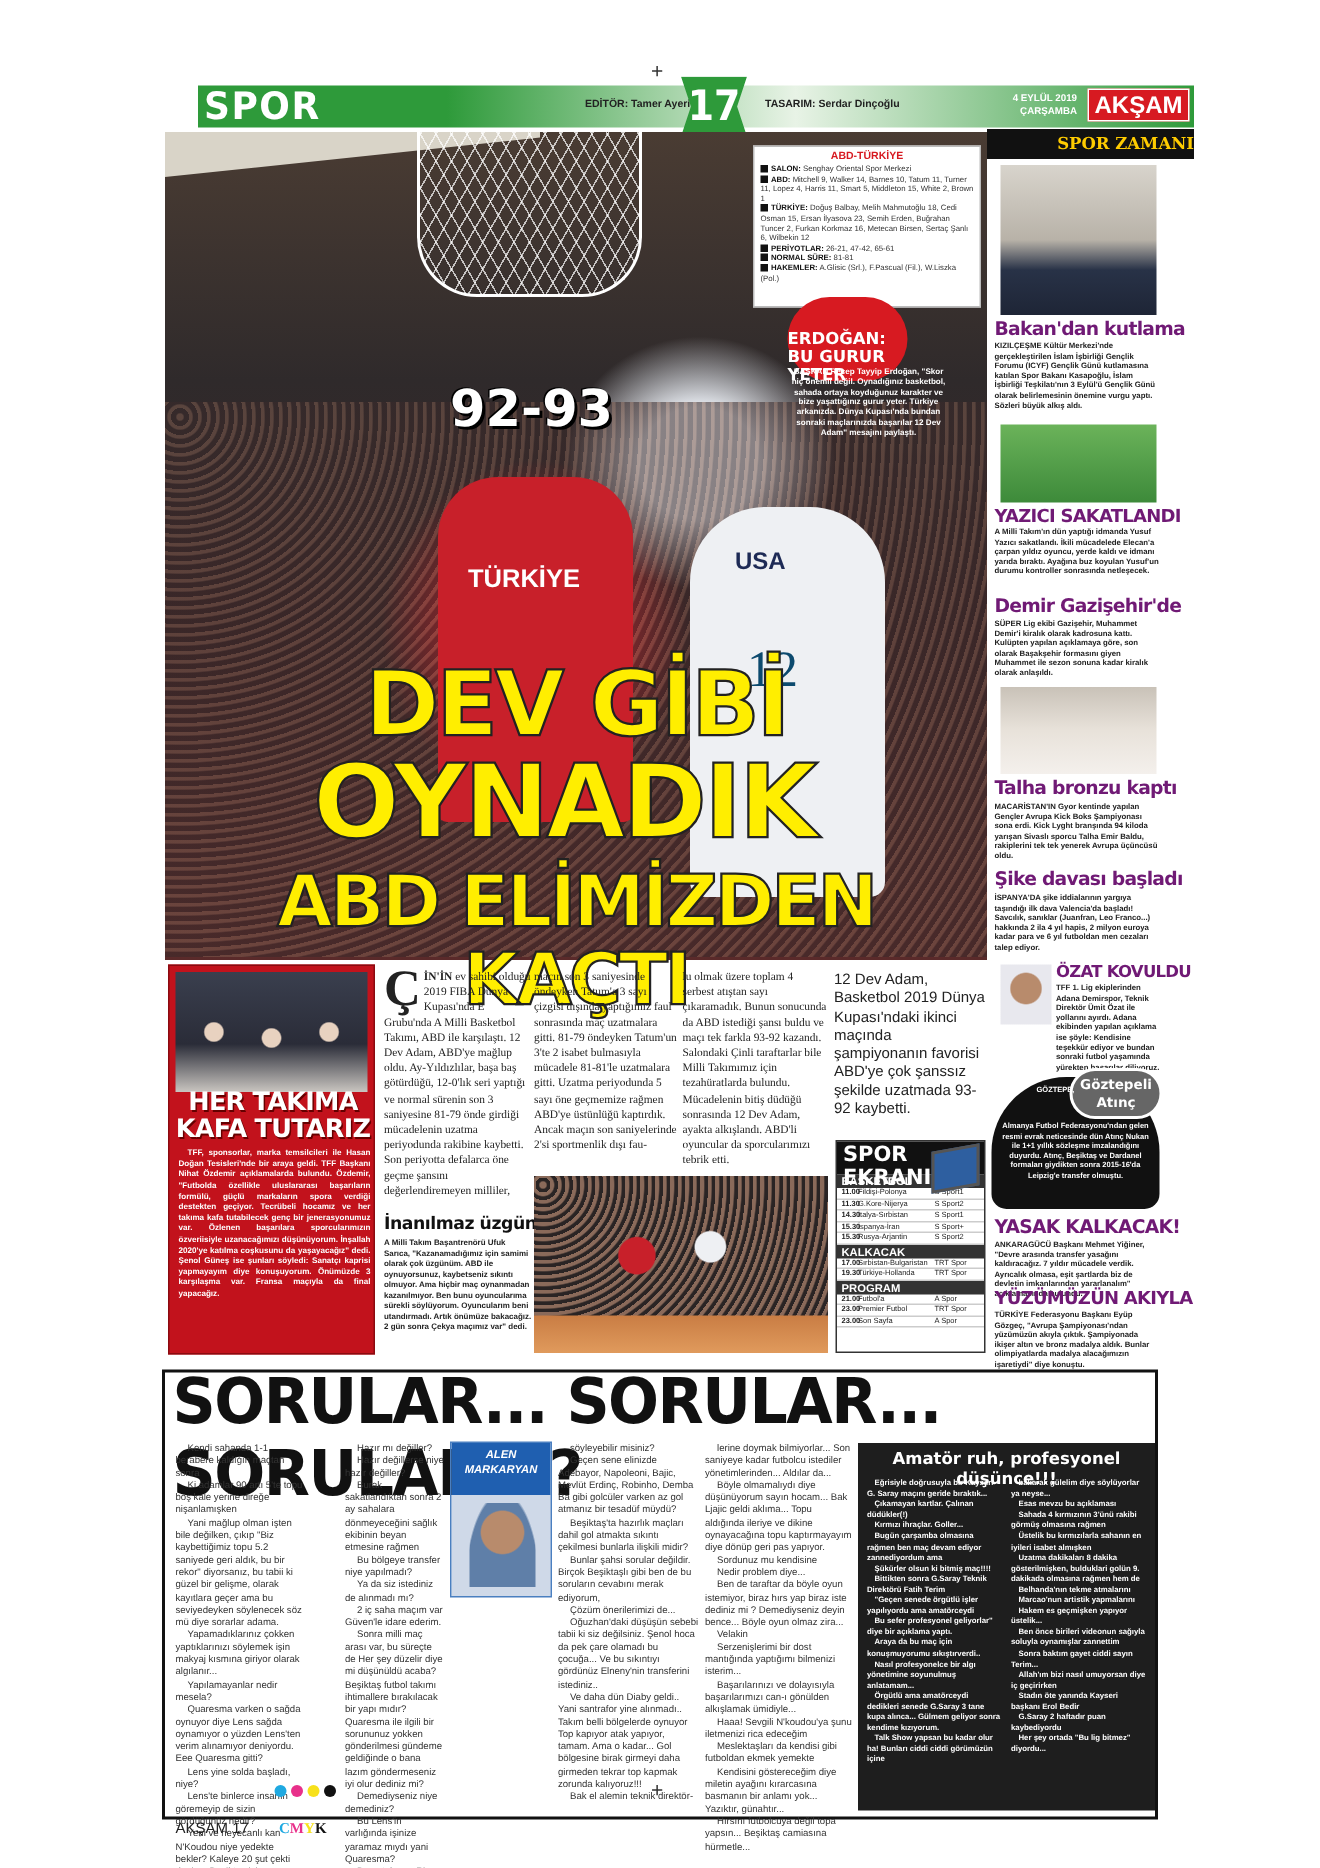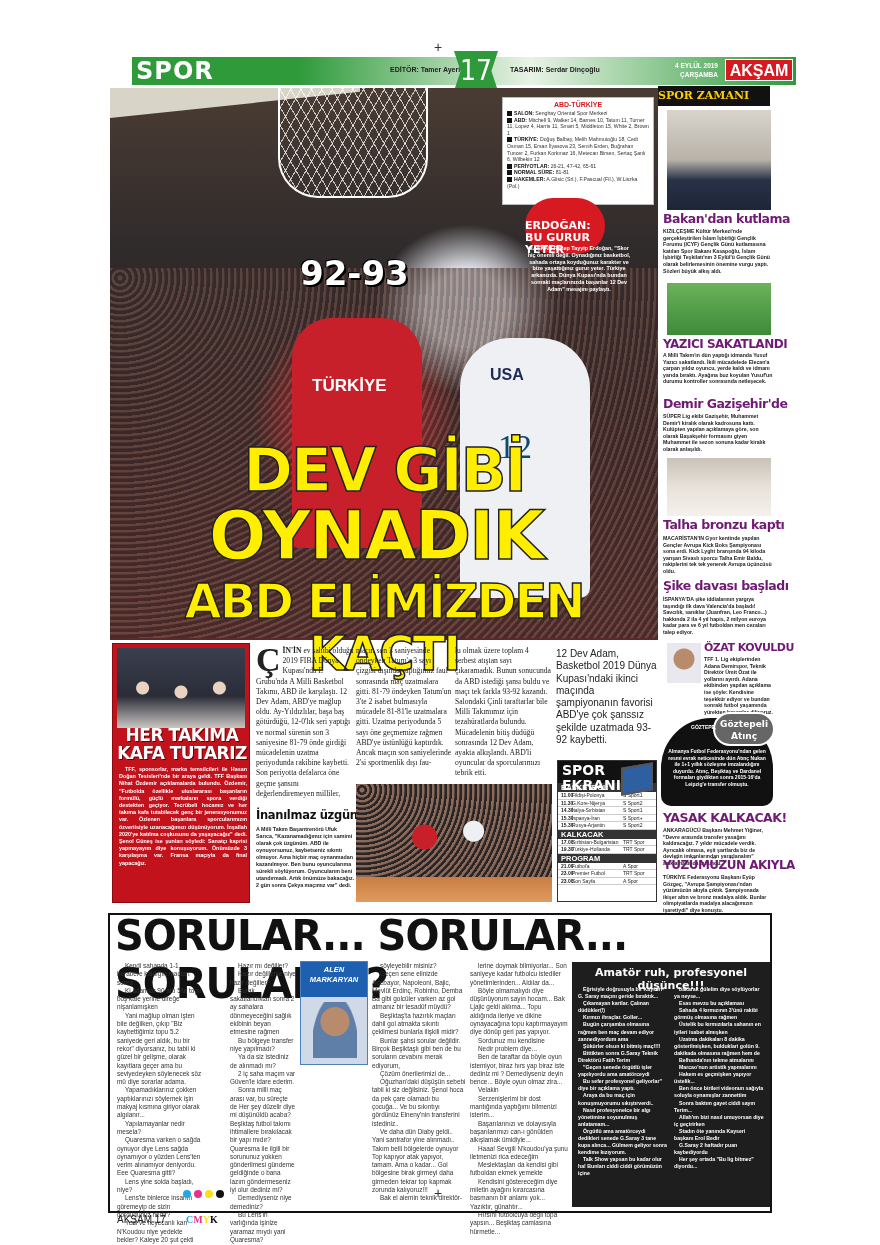--- a/index.html
+++ b/index.html
@@ -2,21 +2,21 @@
 <html><head>
 <meta charset="utf-8">
 <style>
 *{box-sizing:border-box;margin:0;padding:0}
 body{width:880px;height:1245px;background:#fff;position:relative;overflow:hidden;font-family:"Liberation Sans",sans-serif;color:#111}
 .cropmark{position:absolute;color:#333;font-size:14px;line-height:14px}
 
 .hdr{position:absolute;left:108px;top:57px;width:664px;height:28px;background:linear-gradient(90deg,#2e9a3a 0%,#2e9a3a 25%,#e8f3e6 60%,#2e9a3a 100%);margin-left:24px;}
 .hdr .spor{position:absolute;left:4px;top:0;font-family:"DejaVu Sans",sans-serif;font-weight:bold;font-size:24px;color:#fff;letter-spacing:1px;line-height:28px;transform:scaleY(1.05)}
 .hdr .editor{position:absolute;left:258px;top:9px;font-size:7px;font-weight:bold;color:#222}
-.hdr .pageno{position:absolute;left:322px;top:-6px;width:44px;height:40px;background:#2e9a3a;clip-path:polygon(0 0,100% 0,85% 50%,100% 100%,0 100%,15% 50%);color:#fff;font-weight:normal;font-size:28px;text-align:center;line-height:40px;font-family:"DejaVu Sans Condensed","DejaVu Sans",sans-serif}
+.hdr .pageno{position:absolute;left:322px;top:-6px;width:44px;height:40px;background:#2e9a3a;clip-path:polygon(0 0,100% 0,85% 50%,100% 100%,0 100%,15% 50%);color:#fff;font-weight:bold;font-size:28px;text-align:center;line-height:40px;font-family:"DejaVu Sans Condensed","DejaVu Sans",sans-serif}
 .hdr .design{position:absolute;left:378px;top:9px;font-size:7px;font-weight:bold;color:#222}
 .hdr .date{position:absolute;left:540px;top:4px;font-size:6.5px;font-weight:bold;color:#fff;text-align:right;line-height:9px;width:46px}
 .hdr .aksam{position:absolute;left:593px;top:2px;width:68px;height:22px;background:#d71a21;color:#fff;font-weight:bold;font-size:16px;text-align:center;line-height:22px;border:1px solid #fff}
 
 .photo{position:absolute;left:110px;top:88px;width:548px;height:552px;background:
 radial-gradient(ellipse at 65% 40%,#e8ecf2 0 8%,transparent 18%),
 radial-gradient(ellipse at 45% 60%,#c8242c 0 14%,transparent 24%),
 linear-gradient(180deg,#4a3c33 0%,#2f2a2b 30%,#3a2325 60%,#5a2a2a 100%);overflow:hidden}
 .photo .crowd{position:absolute;left:0;top:180px;width:100%;height:370px;background:repeating-radial-gradient(circle at 10px 10px,#7b5a4d 0 2px,#3a2a2a 3px 6px);opacity:.55}
 .photo .hoop{position:absolute;left:168px;top:0;width:150px;height:110px;border:2px solid #fff;border-top:none;border-radius:0 0 40px 40px;background:repeating-linear-gradient(60deg,transparent 0 8px,rgba(255,255,255,.7) 8px 9px),repeating-linear-gradient(-60deg,transparent 0 8px,rgba(255,255,255,.7) 8px 9px)}
@@ -58,21 +58,21 @@
 
 .ekrani{position:absolute;left:557px;top:760px;width:100px;height:142px;background:#fff;border:1px solid #333}
 .ekrani .top{height:22px;background:#111;position:relative}
 .ekrani .top span{position:absolute;left:4px;top:2px;font-family:"DejaVu Sans",sans-serif;font-weight:bold;color:#fff;font-size:14px;line-height:15px}
 .ekrani .tv{position:absolute;right:3px;top:4px;width:32px;height:28px;background:#2e5fa0;border:2px solid #555;transform:skewY(-10deg)}
 .ekrani .sec{background:#333;color:#fff;font-weight:bold;font-size:7.5px;padding:0 3px;line-height:9px}
 .ekrani .row{display:flex;font-size:5px;line-height:6.5px;padding:0 3px;border-bottom:1px solid #ccc;color:#222}
 .ekrani .row .tm{width:11px;font-weight:bold}
 .ekrani .row .m{flex:1}
 .ekrani .row .c{width:30px}
-.sporzaman{position:absolute;left:658px;top:86px;width:112px;height:20px;background:#111;color:#ffcc00;font-family:"DejaVu Serif",serif;font-weight:bold;font-size:11px;text-align:left;line-height:20px}
+.sporzaman{position:absolute;left:658px;top:86px;width:138px;height:20px;background:#111;color:#ffcc00;font-family:"DejaVu Serif",serif;font-weight:bold;font-size:11px;text-align:right;line-height:20px}
 .rbox{position:absolute;background:#9aa;}
 .rh{position:absolute;font-family:"DejaVu Sans",sans-serif;font-weight:bold;color:#701a75;letter-spacing:-.5px;white-space:nowrap}
 .rb{position:absolute;font-size:5.2px;line-height:6.6px;font-weight:bold;color:#222}
 .goz{position:absolute;left:661px;top:718px;width:112px;height:88px;background:#111;border-radius:50px 50px 10px 10px}
 .goz .badge{position:absolute;left:52px;top:-6px;width:62px;height:34px;background:#666;border:2px solid #fff;border-radius:22px;color:#fff;font-family:"DejaVu Sans",sans-serif;font-weight:bold;font-size:9px;text-align:center;line-height:12px;padding-top:4px}
 .goz .t{position:absolute;left:6px;top:30px;width:100px;font-size:5px;line-height:6.6px;color:#fff;font-weight:bold;text-align:center}
 .goz .g{position:absolute;left:30px;top:6px;font-size:5px;line-height:7px;color:#fff;font-weight:bold;text-align:right;width:20px}
 
 .sorular-box{position:absolute;left:108px;top:913px;width:664px;height:300px;border:2px solid #111}
 .sorular{position:absolute;left:115px;top:913px;font-family:"DejaVu Sans",sans-serif;font-weight:bold;font-size:40px;letter-spacing:-1px;line-height:46px;transform:scaleY(1.05)}

